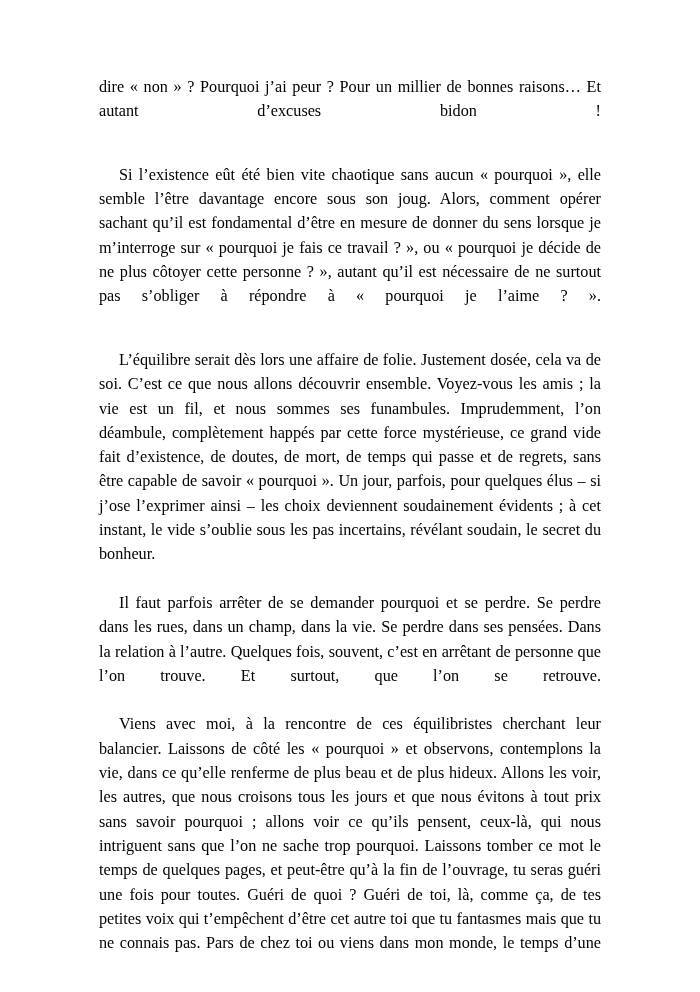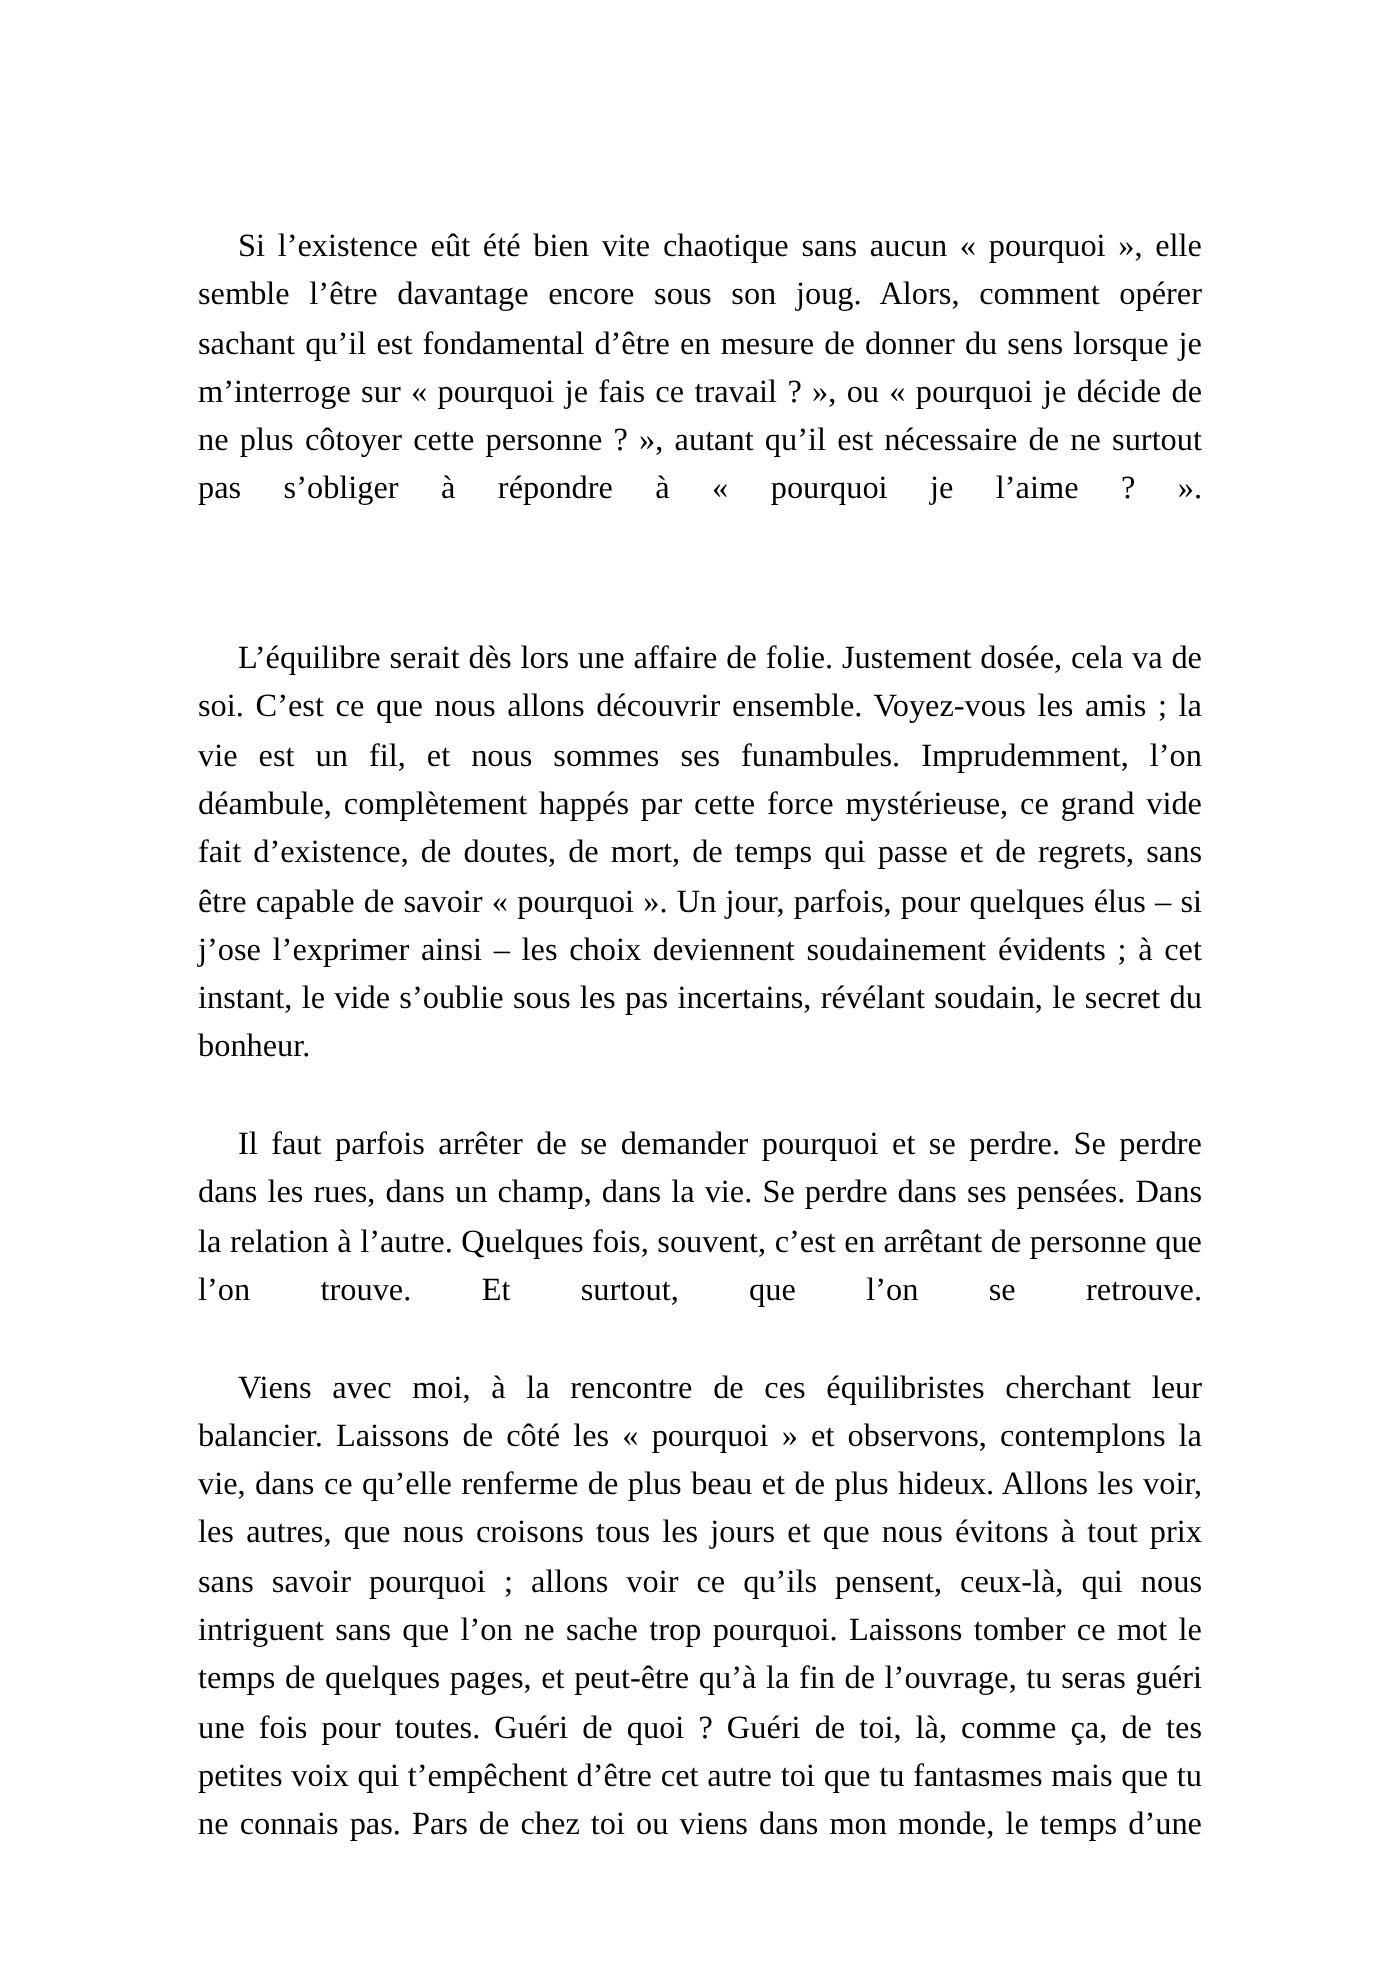--- a/index.html
+++ b/index.html
@@ -43,34 +43,35 @@
     text-indent: 0;
   }
 
   
   .para.indent {
     text-indent: 20px;
   }
 
   
   .para.gap-before {
-    margin-top: 36px;
+    margin-top: 15px;
   }
 
   
   .para::after {
     content: "";
     display: inline-block;
     width: 100%;
     height: 0;
   }
 </style>
 </head>
 <body>
 
 <div id="page" style="background: rgb(255, 255, 255);">
   <div id="text-column" style="color: rgb(0, 0, 0);">
+      <p class="para">dire « non » ? Pourquoi j’ai peur ? Pour un millier de bonnes raisons… Et autant d’excuses bidon !</p>
       <p class="para indent gap-before">Si l’existence eût été bien vite chaotique sans aucun « pourquoi », elle semble l’être davantage encore sous son joug. Alors, comment opérer sachant qu’il est fondamental d’être en mesure de donner du sens lorsque je m’interroge sur « pourquoi je fais ce travail ? », ou « pourquoi je décide de ne plus côtoyer cette personne ? », autant qu’il est nécessaire de ne surtout pas s’obliger à répondre à « pourquoi je l’aime ? ».</p>
       <p class="para indent gap-before">L’équilibre serait dès lors une affaire de folie. Justement dosée, cela va de soi. C’est ce que nous allons découvrir ensemble. Voyez-vous les amis ; la vie est un fil, et nous sommes ses funambules. Imprudemment, l’on déambule, complètement happés par cette force mystérieuse, ce grand vide fait d’existence, de doutes, de mort, de temps qui passe et de regrets, sans être capable de savoir « pourquoi ». Un jour, parfois, pour quelques élus – si j’ose l’exprimer ainsi – les choix deviennent soudainement évidents ; à cet instant, le vide s’oublie sous les pas incertains, révélant soudain, le secret du bonheur.</p>
       <p class="para indent">Il faut parfois arrêter de se demander pourquoi et se perdre. Se perdre dans les rues, dans un champ, dans la vie. Se perdre dans ses pensées. Dans la relation à l’autre. Quelques fois, souvent, c’est en arrêtant de personne que l’on trouve. Et surtout, que l’on se retrouve.</p>
       <p class="para indent">Viens avec moi, à la rencontre de ces équilibristes cherchant leur balancier. Laissons de côté les « pourquoi » et observons, contemplons la vie, dans ce qu’elle renferme de plus beau et de plus hideux. Allons les voir, les autres, que nous croisons tous les jours et que nous évitons à tout prix sans savoir pourquoi ; allons voir ce qu’ils pensent, ceux-là, qui nous intriguent sans que l’on ne sache trop pourquoi. Laissons tomber ce mot le temps de quelques pages, et peut-être qu’à la fin de l’ouvrage, tu seras guéri une fois pour toutes. Guéri de quoi ? Guéri de toi, là, comme ça, de tes petites voix qui t’empêchent d’être cet autre toi que tu fantasmes mais que tu ne connais pas. Pars de chez toi ou viens dans mon monde, le temps d’une</p>
     </div>
 </div>
 
 </body></html>

